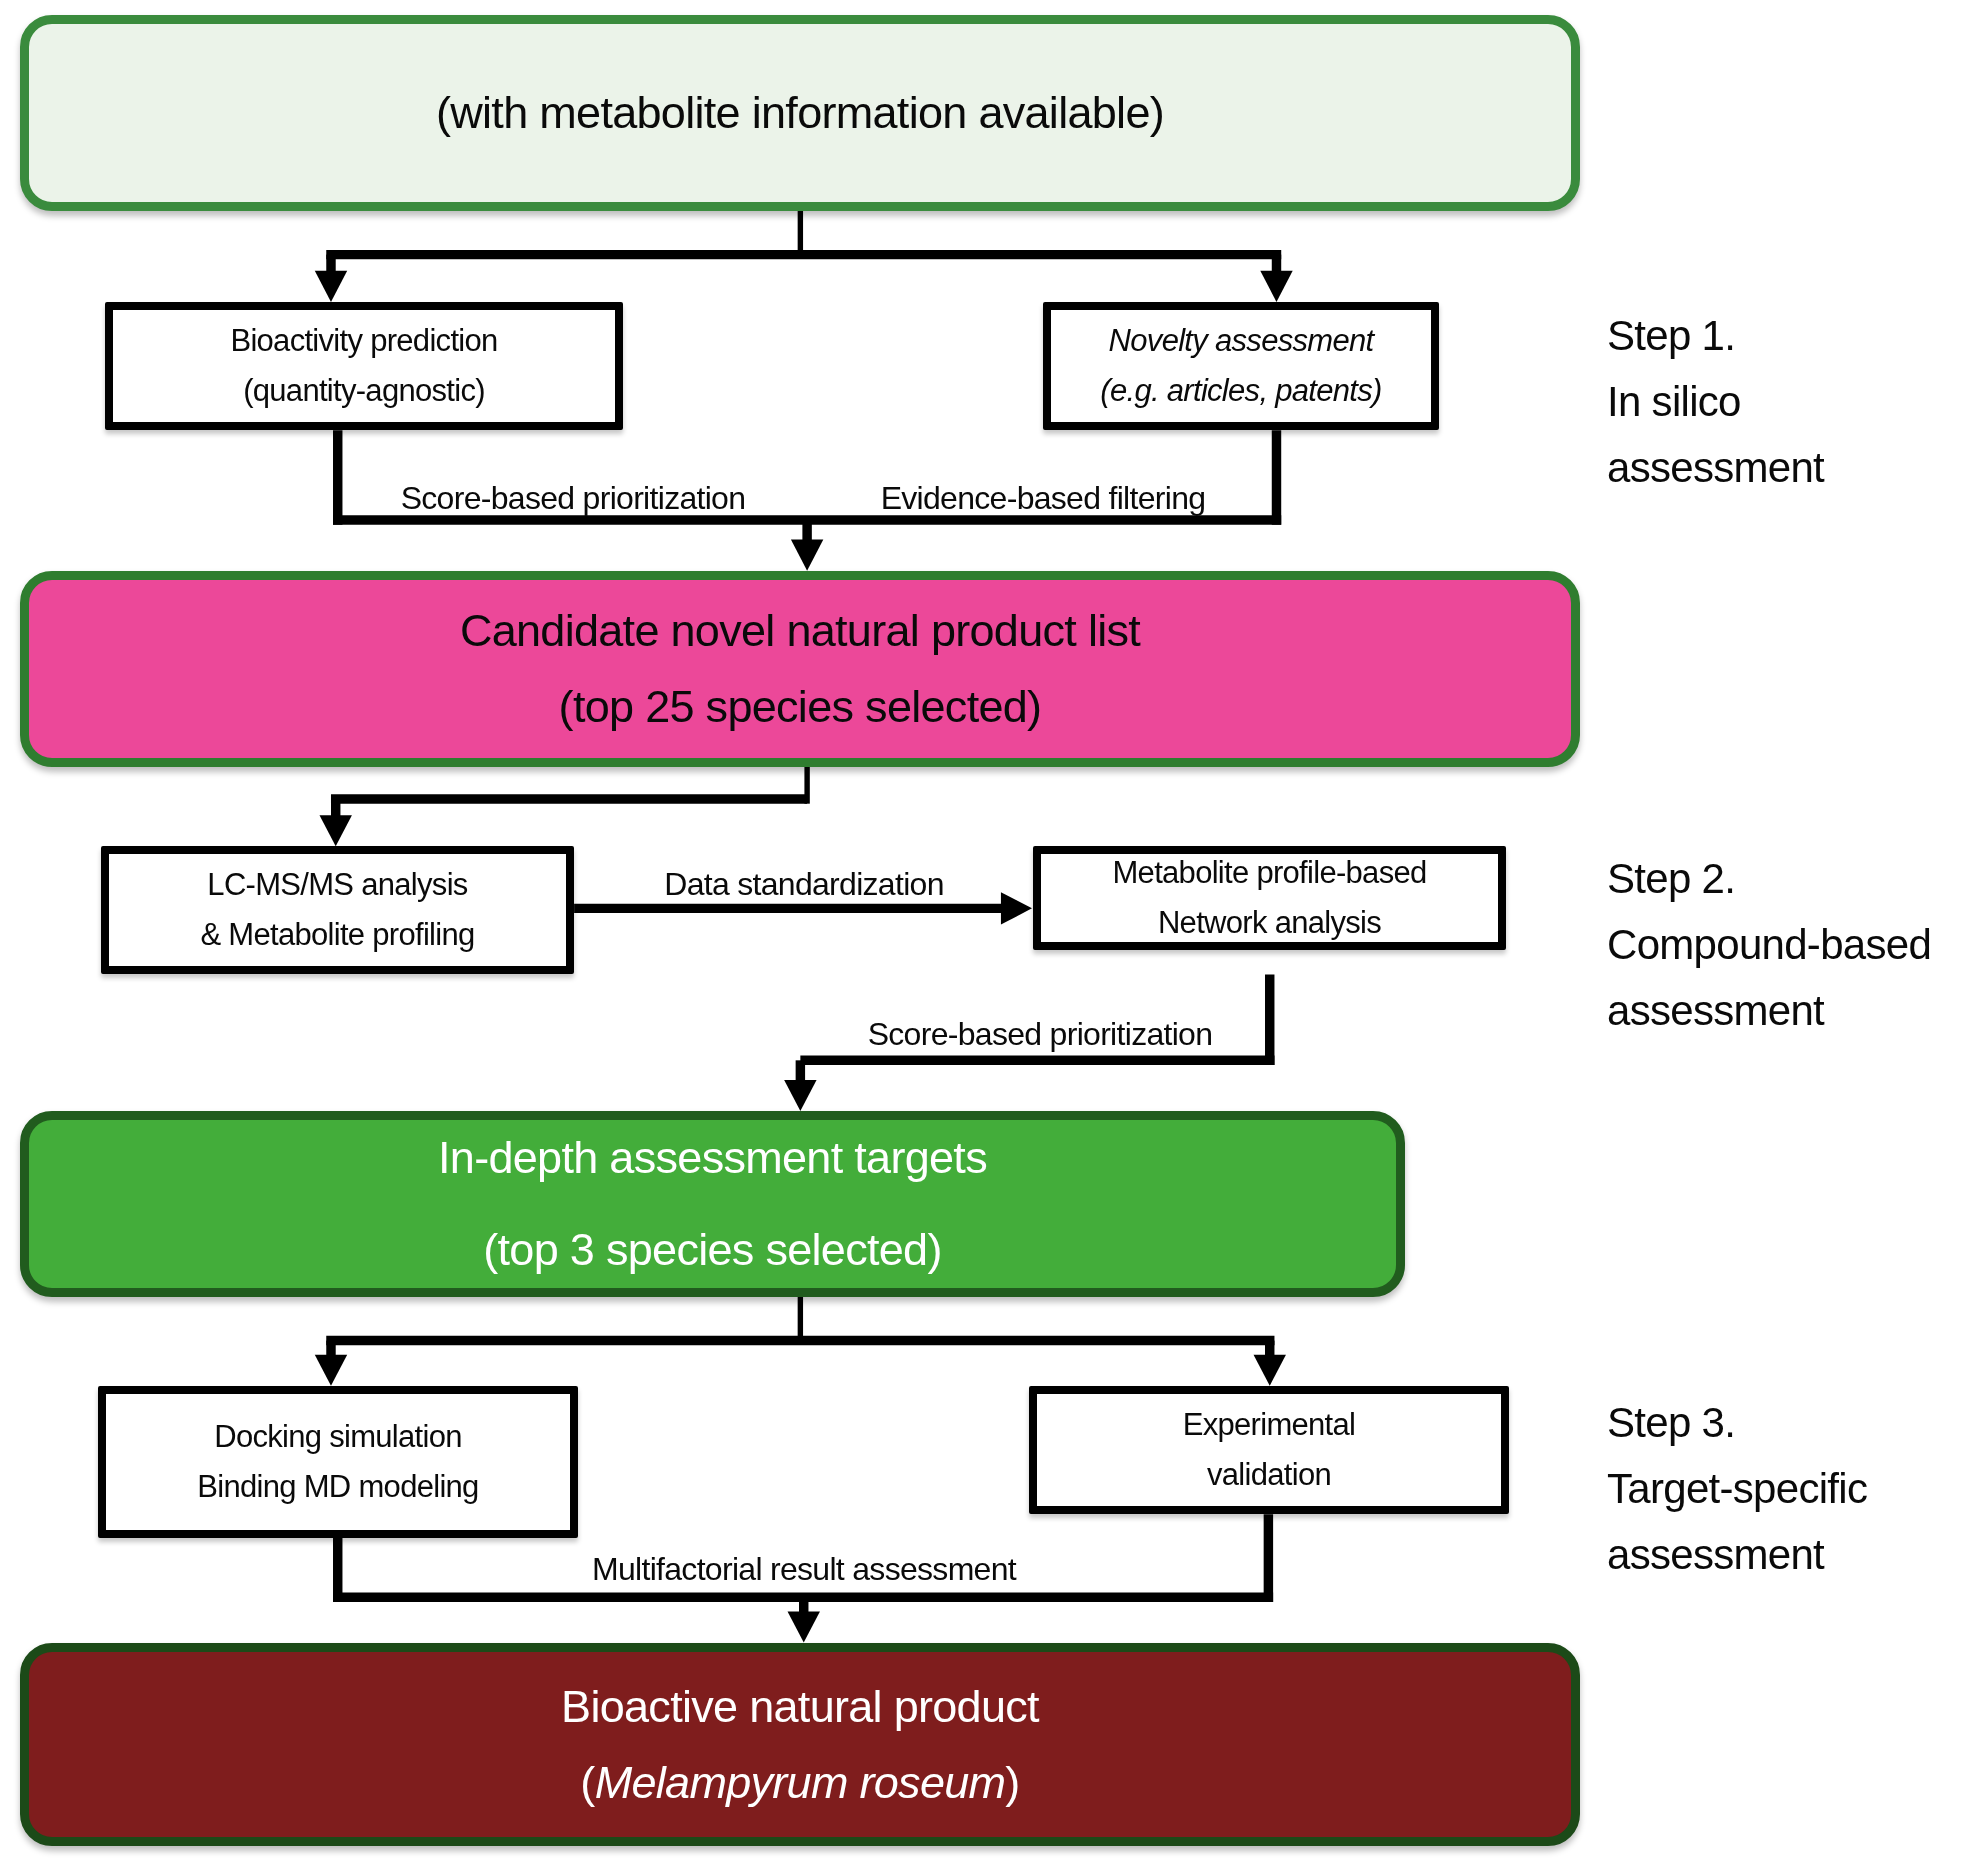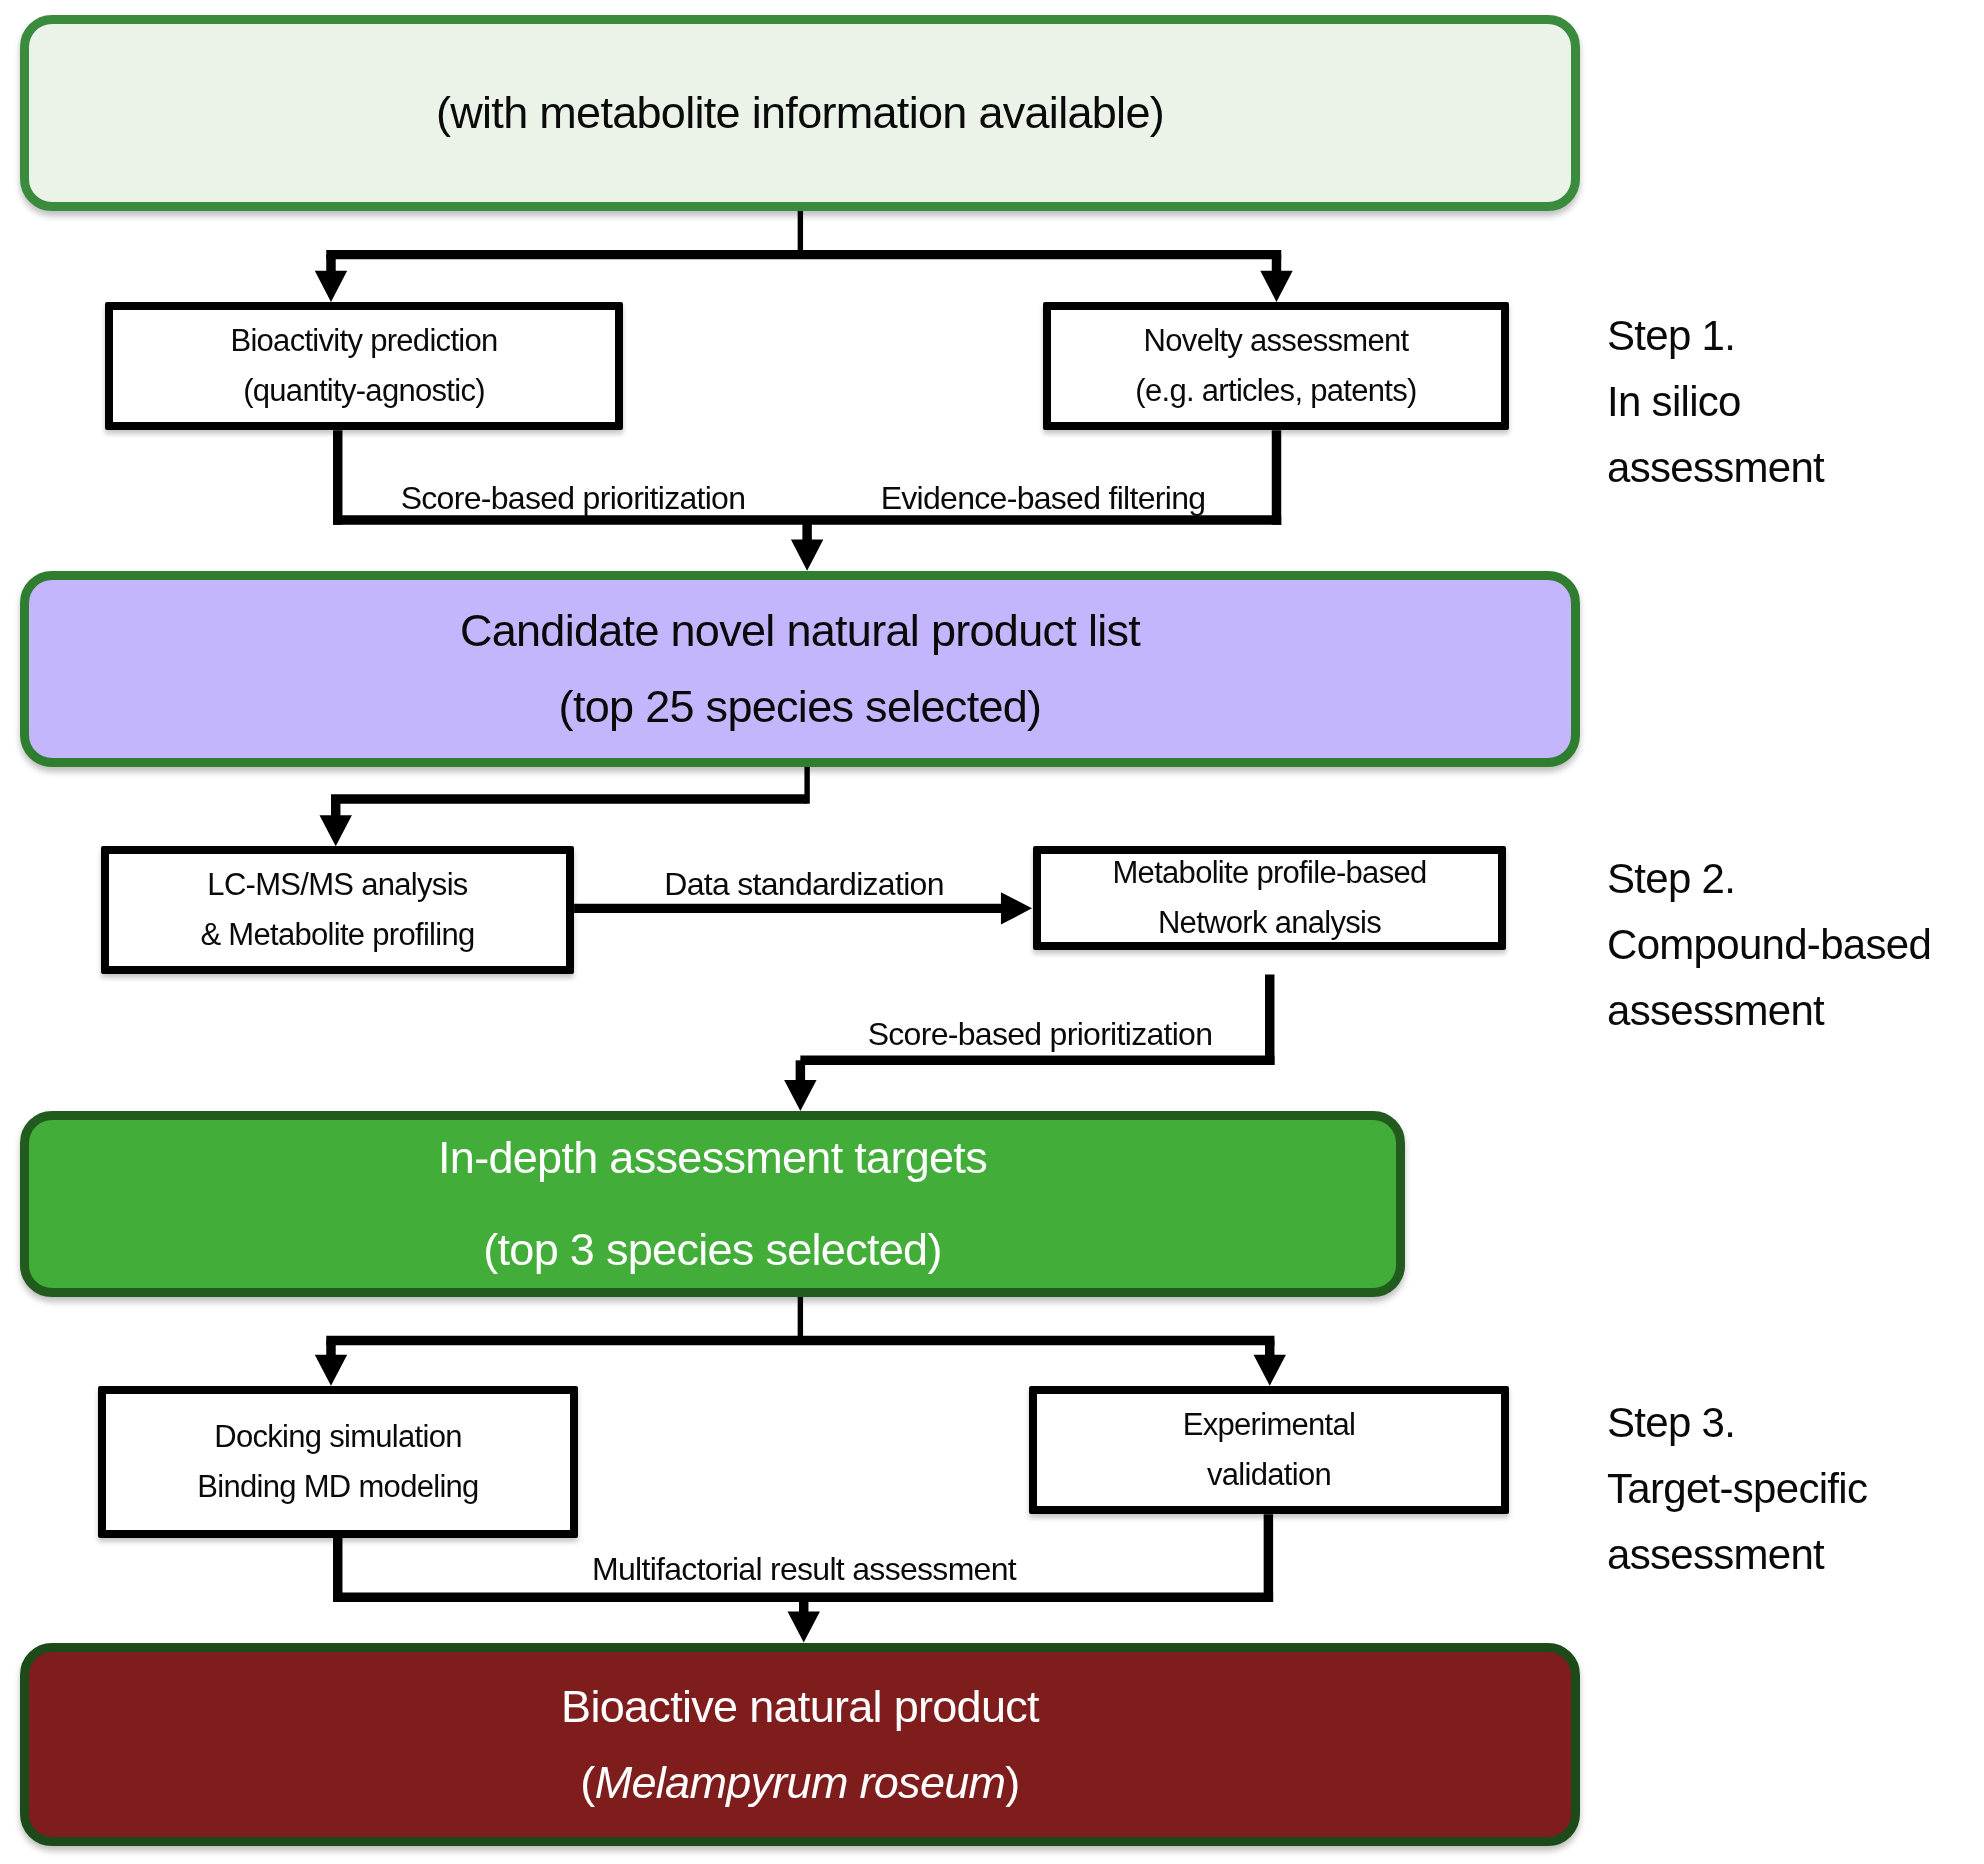--- a/index.html
+++ b/index.html
@@ -32,21 +32,21 @@
     text-align: center;
     letter-spacing: -0.7px;
   }
   .node.big {
     border-radius: 32px;
     border: 9.5px solid #3a8b3d;
     box-shadow: 0 4.7px 6.8px rgba(0,0,0,0.25);
   }
   .node.big .line { font-size: 45px; line-height: 76px; font-weight: 500; }
   .node.pool      { background: #ebf3e9; border-color: #3a8b3d; }
-  .node.candidate { background: #c4b5fd; border-color: #2f7d2f; }
+  .node.candidate { background: #ec4899; border-color: #2f7d2f; }
   .node.indepth   { background: #43ad3a; border-color: #215c1e; color: #ffffff; }
   .node.bioactive { background: #7f1d1d; border-color: #1c4a18; color: #ffffff; }
   .node.small {
     background: #ffffff;
     border: 8.8px solid #000000;
     border-radius: 2px;
     box-shadow: 0 4px 5.4px rgba(0,0,0,0.22);
   }
   .node.small .line { font-size: 31px; line-height: 50px; font-weight: 500; }
   .italic { font-style: italic; }
@@ -113,21 +113,21 @@
   </svg>
 
   <div class="node big pool" style="left:20px; top:15px; width:1560px; height:196px;">
     <div class="line">(with metabolite information available)</div>
   </div>
 
   <div class="node small" style="left:105px; top:302px; width:518px; height:128px;">
     <div class="line">Bioactivity prediction</div>
     <div class="line">(quantity-agnostic)</div>
   </div>
-  <div class="node small" style="left:1043px; top:302px; width:466px; height:128px;">
+  <div class="node small" style="left:1043px; top:302px; width:396px; height:128px;font-style:italic;">
     <div class="line">Novelty assessment</div>
     <div class="line">(e.g. articles, patents)</div>
   </div>
 
   <div class="edge-label" style="left:573px; top:481px;">Score-based prioritization</div>
   <div class="edge-label" style="left:1043px; top:481px;">Evidence-based filtering</div>
 
   <div class="step-label" style="left:1607px; top:303px;">
     <div>Step 1.</div>
     <div>In silico</div>

